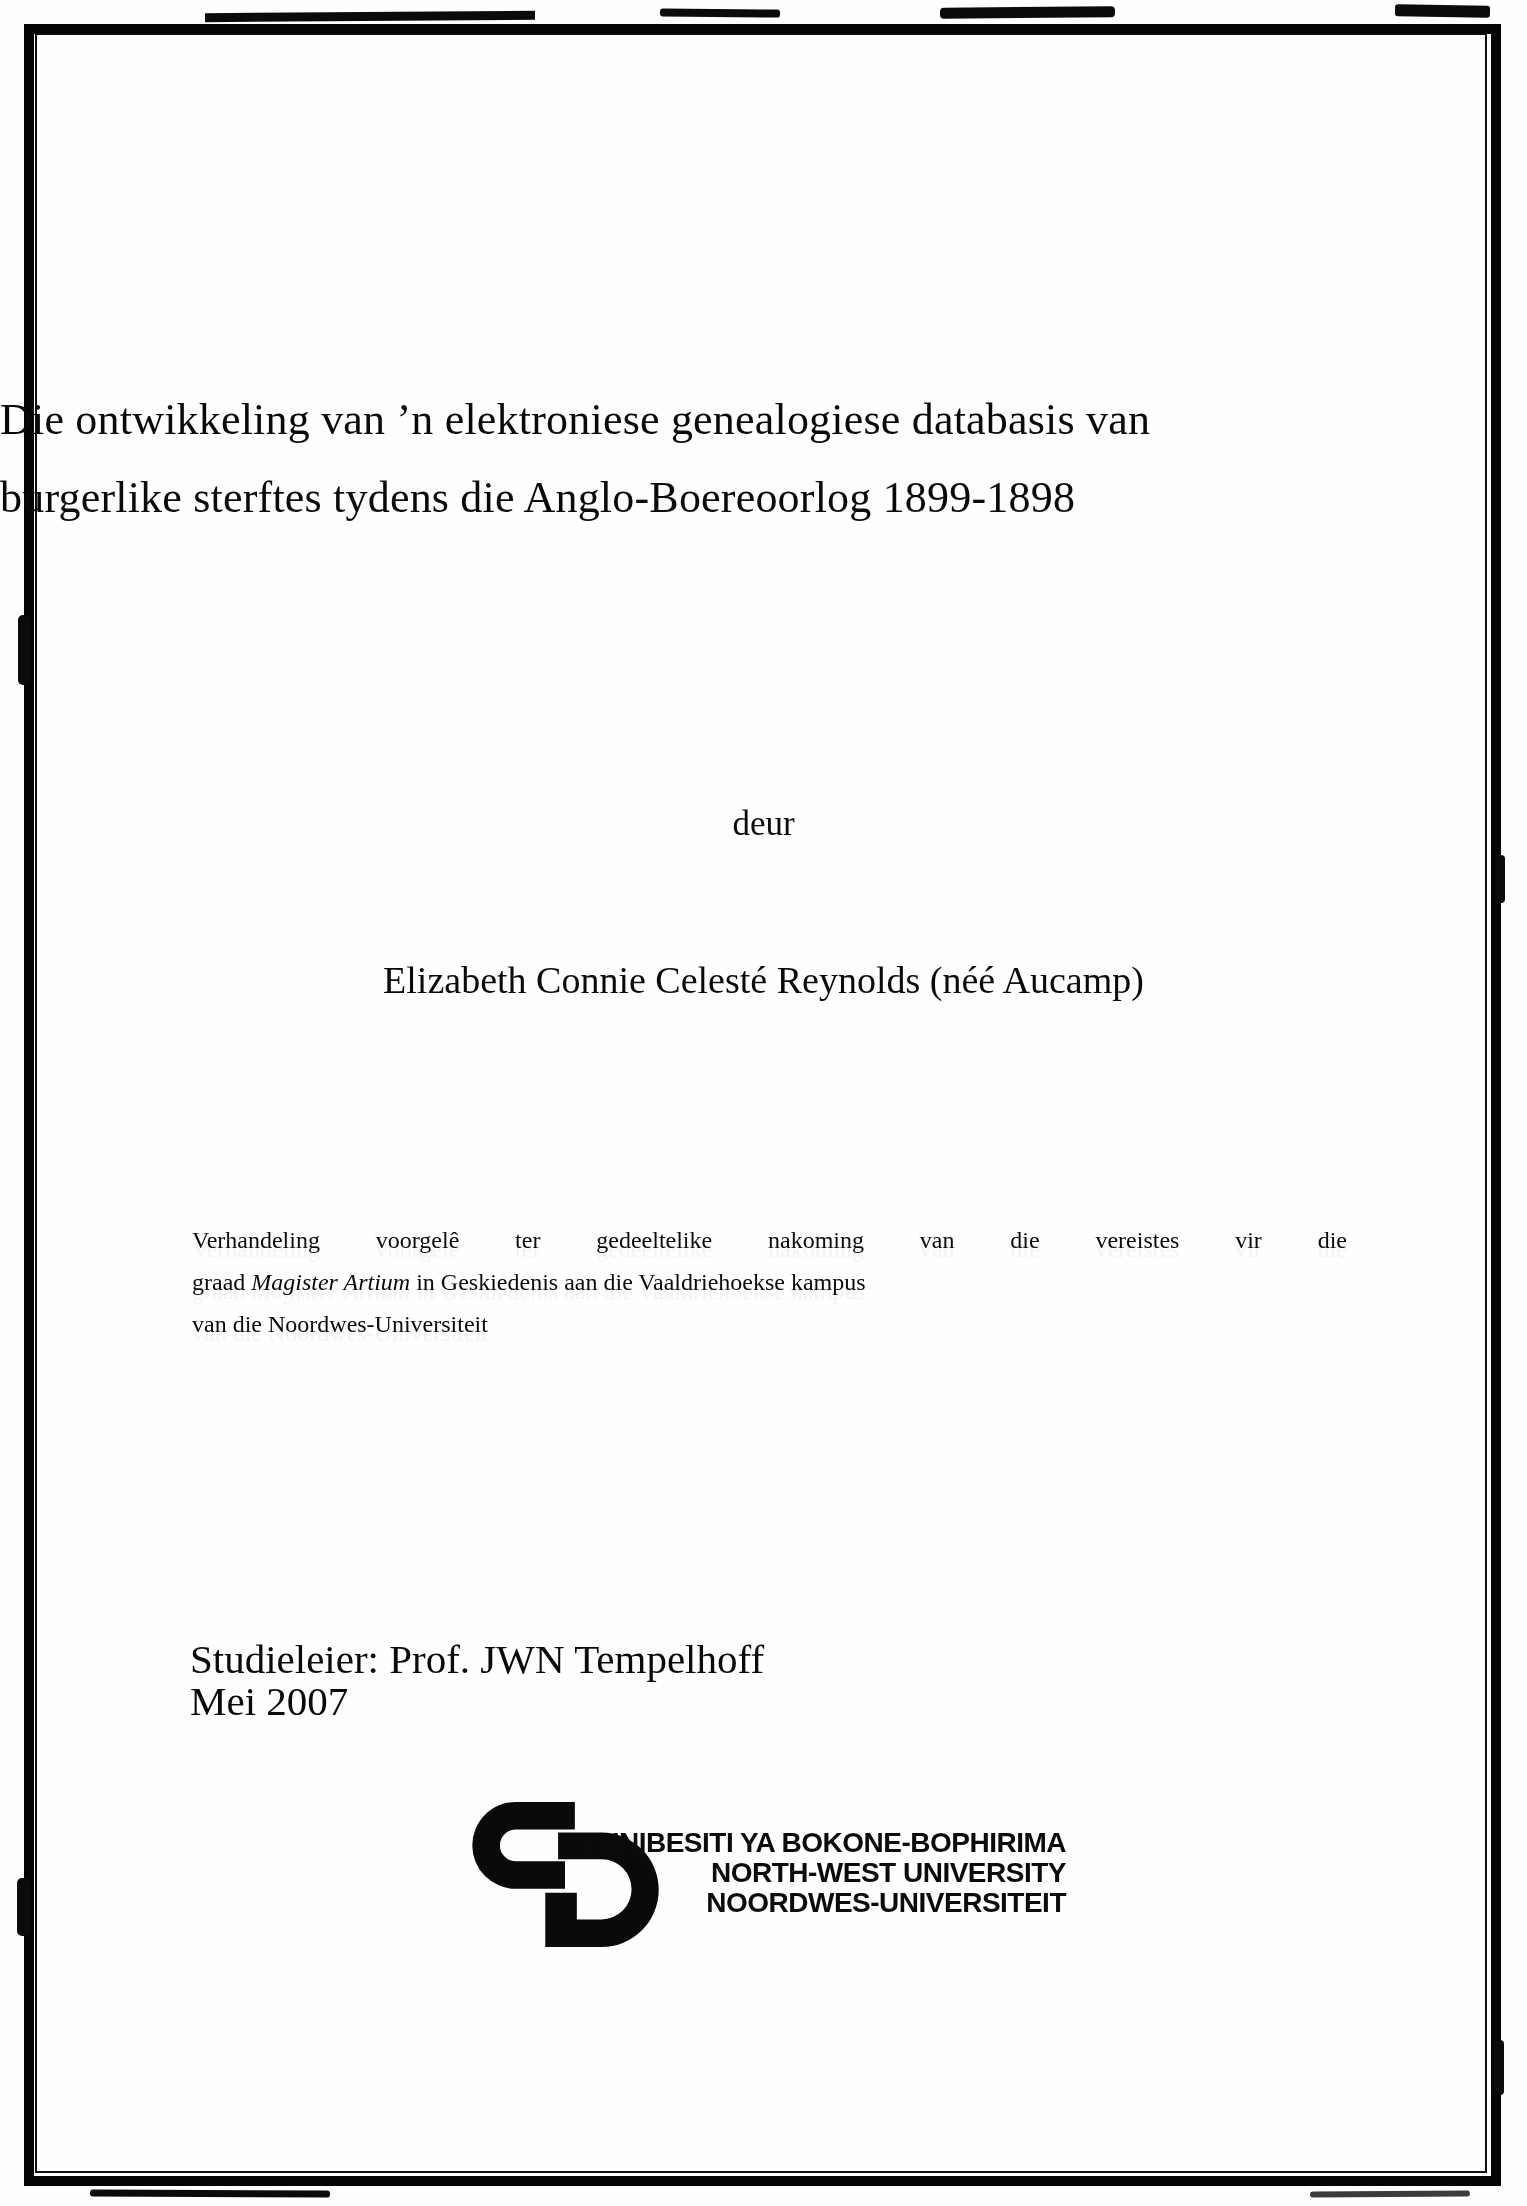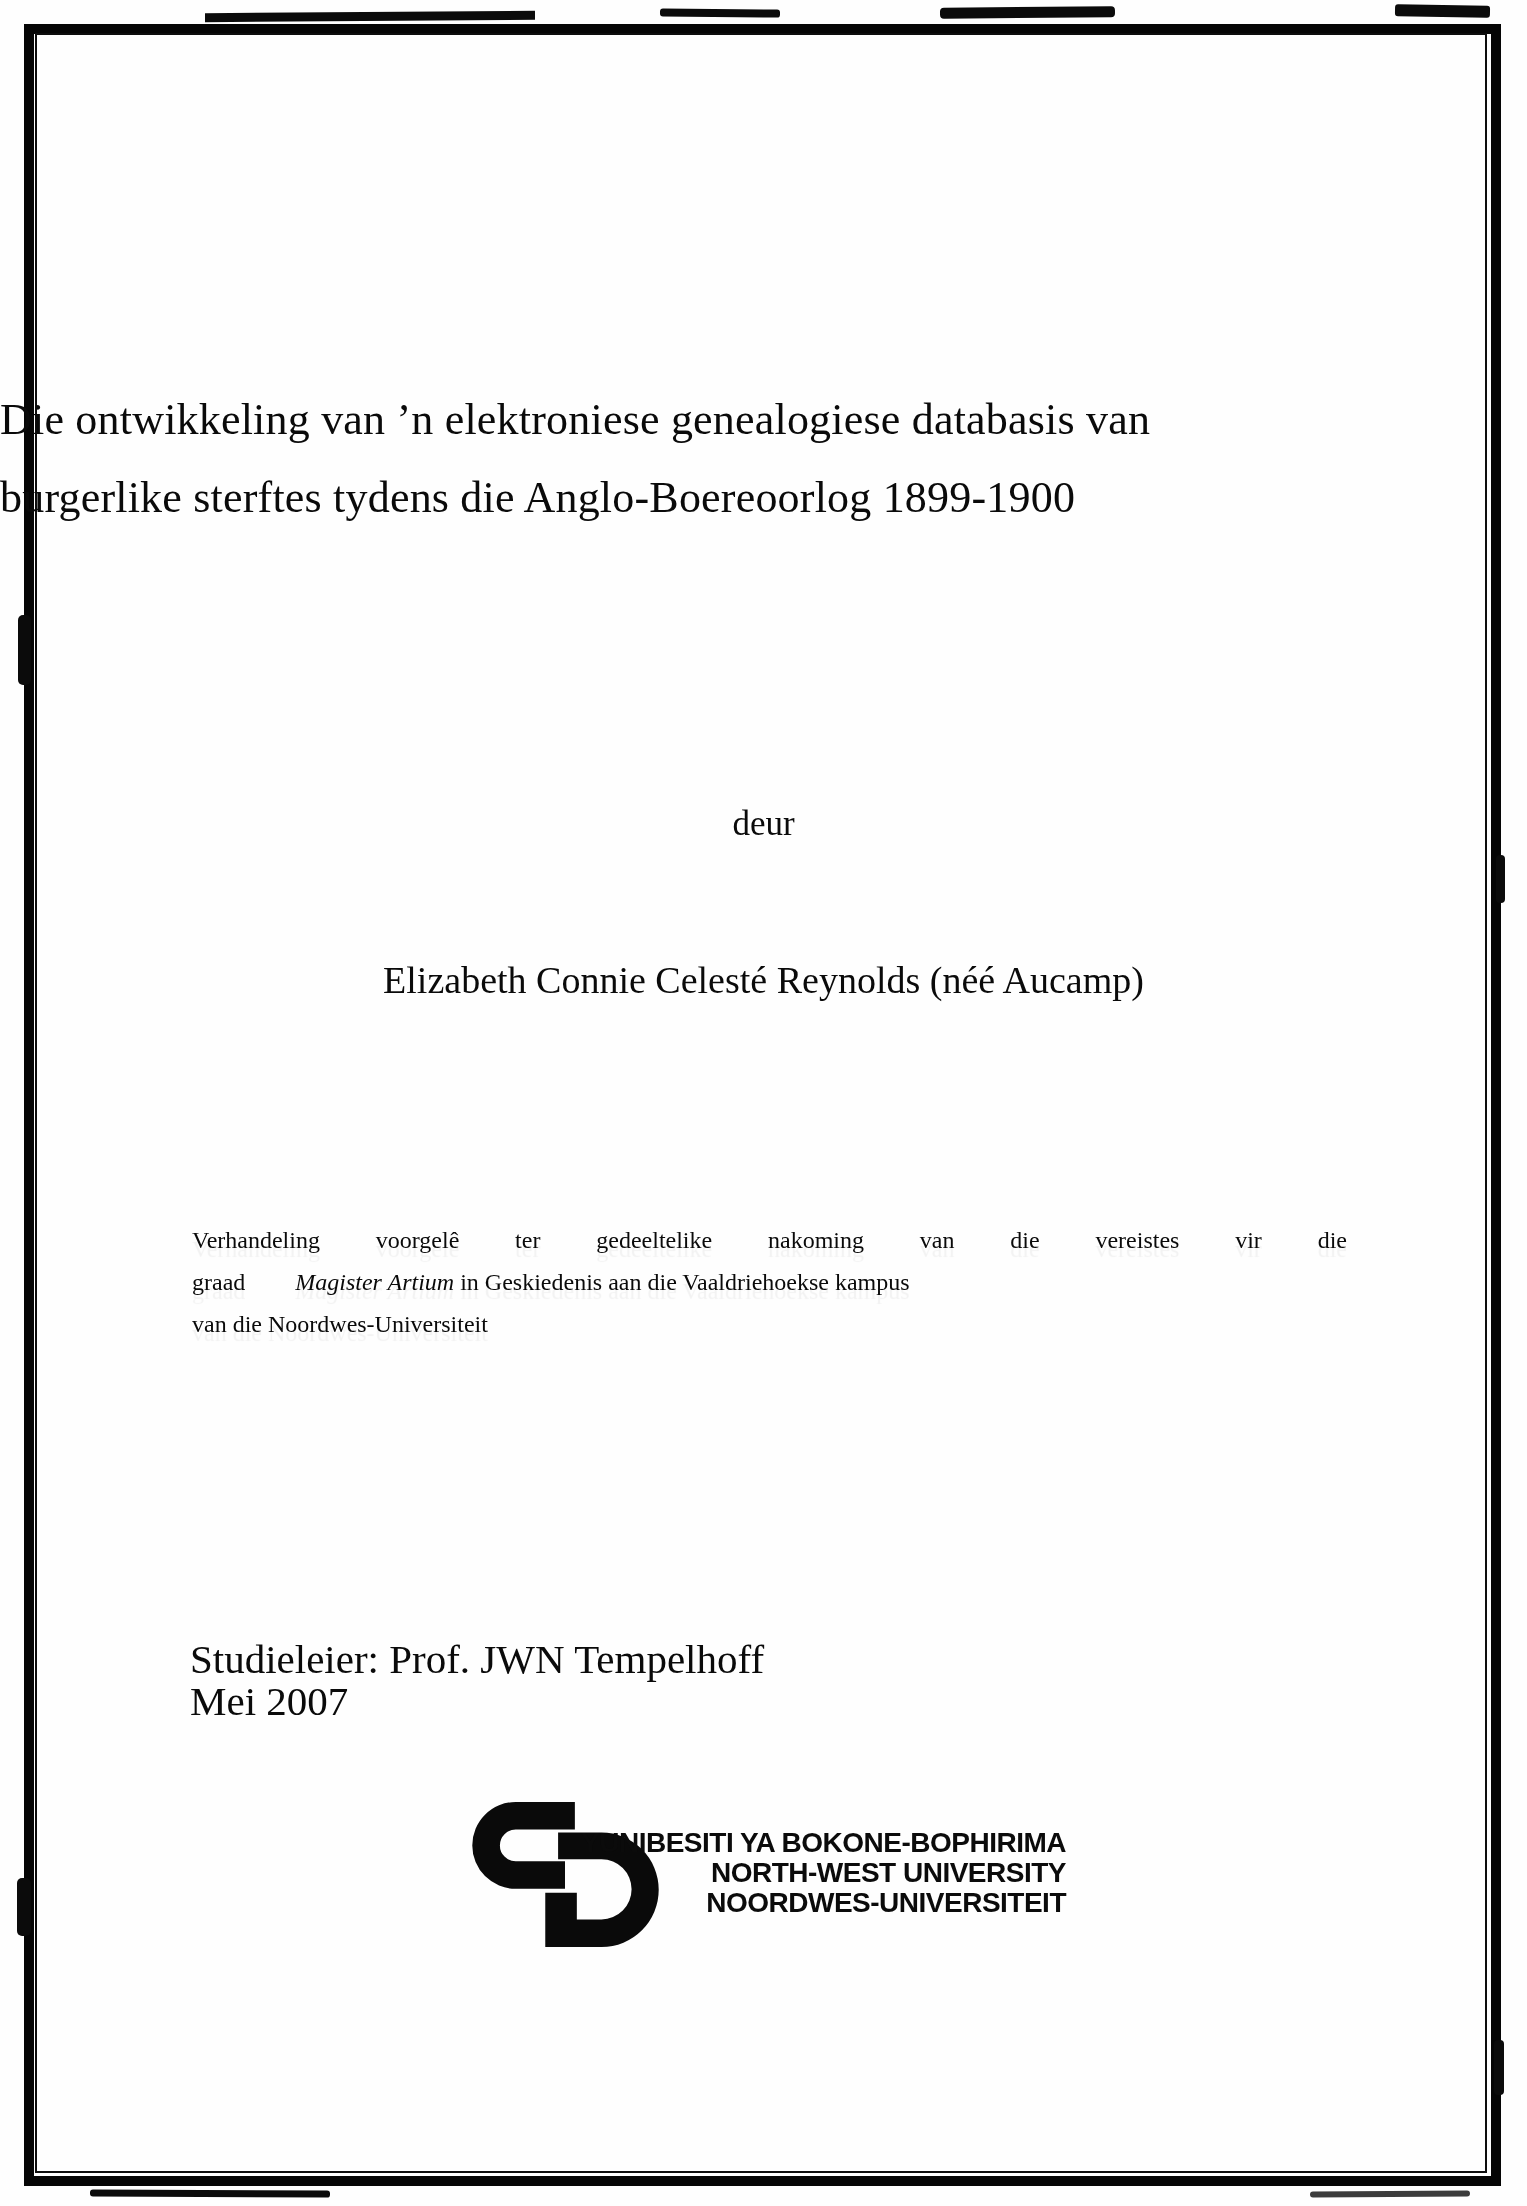--- a/index.html
+++ b/index.html
@@ -74,21 +74,21 @@
     left: 192px; top: 1219px;
     width: 1155px;
     font-size: 24px;
     line-height: 42px;
     text-shadow: 0 9px 1px rgba(0,0,0,0.05);
   }
   .statement .justified {
     text-align: justify;
     text-align-last: justify;
   }
-  .statement .it { font-style: italic; margin-left: 44px; }
+  .statement .it { font-style: italic; }
   .supervisor-block {
     position: absolute;
     left: 190px; top: 1638px;
     font-size: 41px;
     line-height: 42px;
   }
   
   .logo-mark {
     position: absolute;
     left: 470px; top: 1802px;
@@ -124,21 +124,21 @@
   <div class="artifact a4"></div>
   <div class="artifact a5"></div>
   <div class="artifact a6"></div>
   <div class="artifact a7"></div>
   <div class="artifact a8"></div>
   <div class="artifact a9"></div>
   <div class="artifact a10"></div>
 
   <div class="title">
     <div>Die ontwikkeling van ’n elektroniese genealogiese databasis van</div>
-    <div>burgerlike sterftes tydens die Anglo-Boereoorlog 1899-1900</div>
+    <div>burgerlike sterftes tydens die Anglo-Boereoorlog 1899-1898</div>
   </div>
 
   <div class="byline">deur</div>
 
   <div class="author">Elizabeth Connie Celesté Reynolds (néé Aucamp)</div>
 
   <div class="statement">
     <div class="justified">Verhandeling voorgelê ter gedeeltelike nakoming van die vereistes vir die</div>
     <div><span>graad </span><span class="it">Magister Artium</span><span> in Geskiedenis aan die Vaaldriehoekse kampus</span></div>
     <div>van die Noordwes-Universiteit</div>

